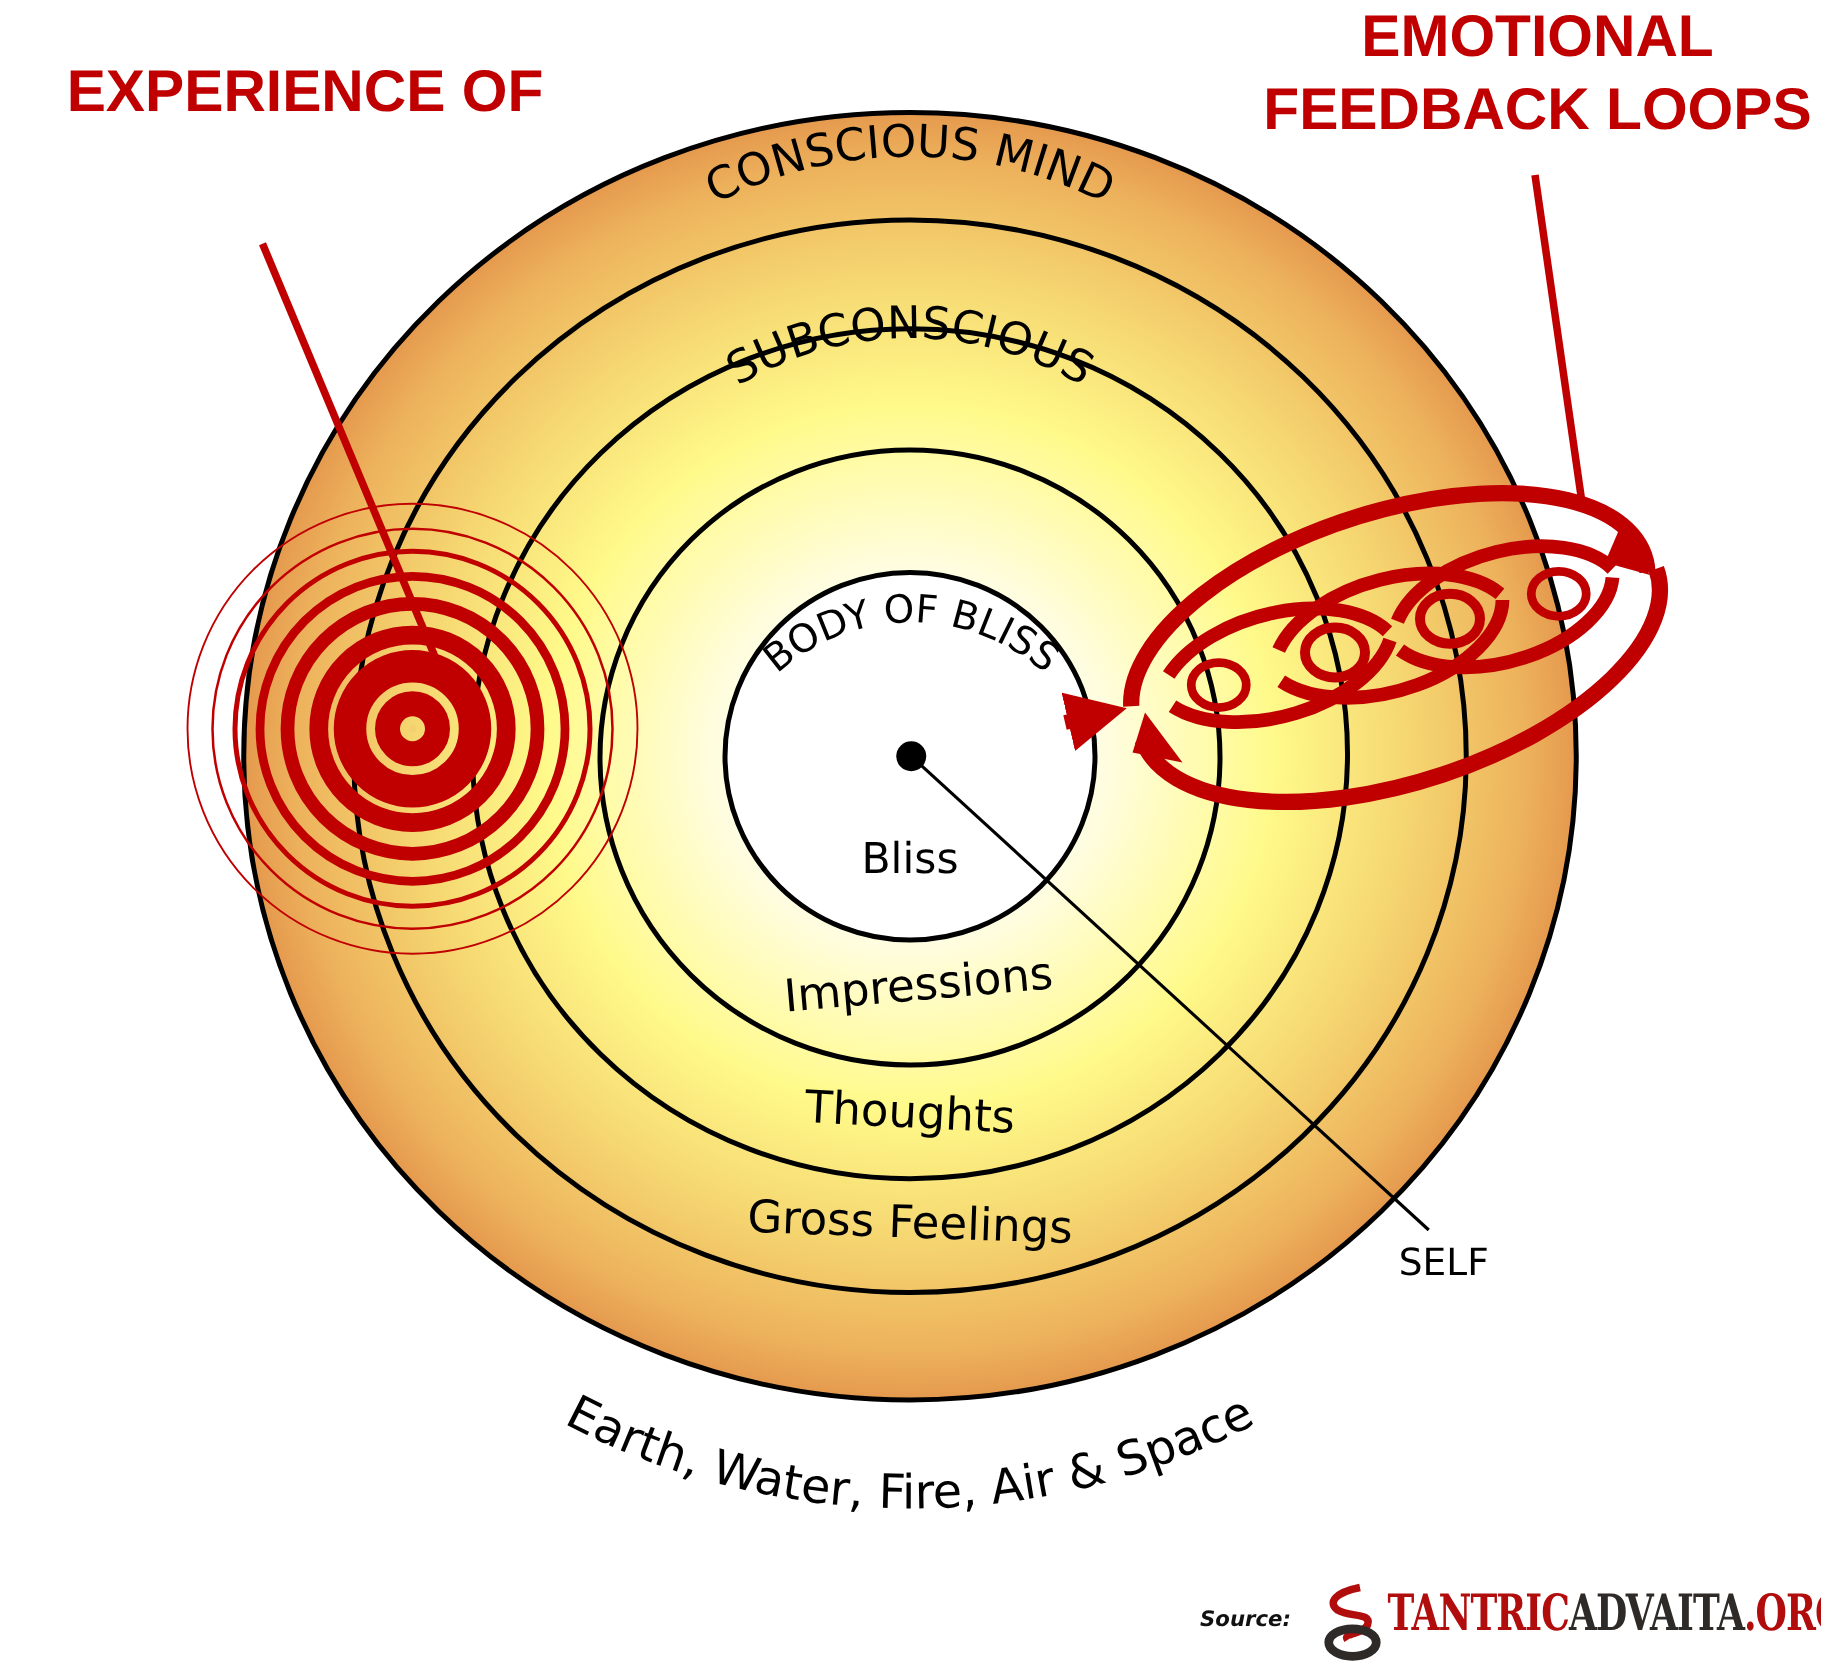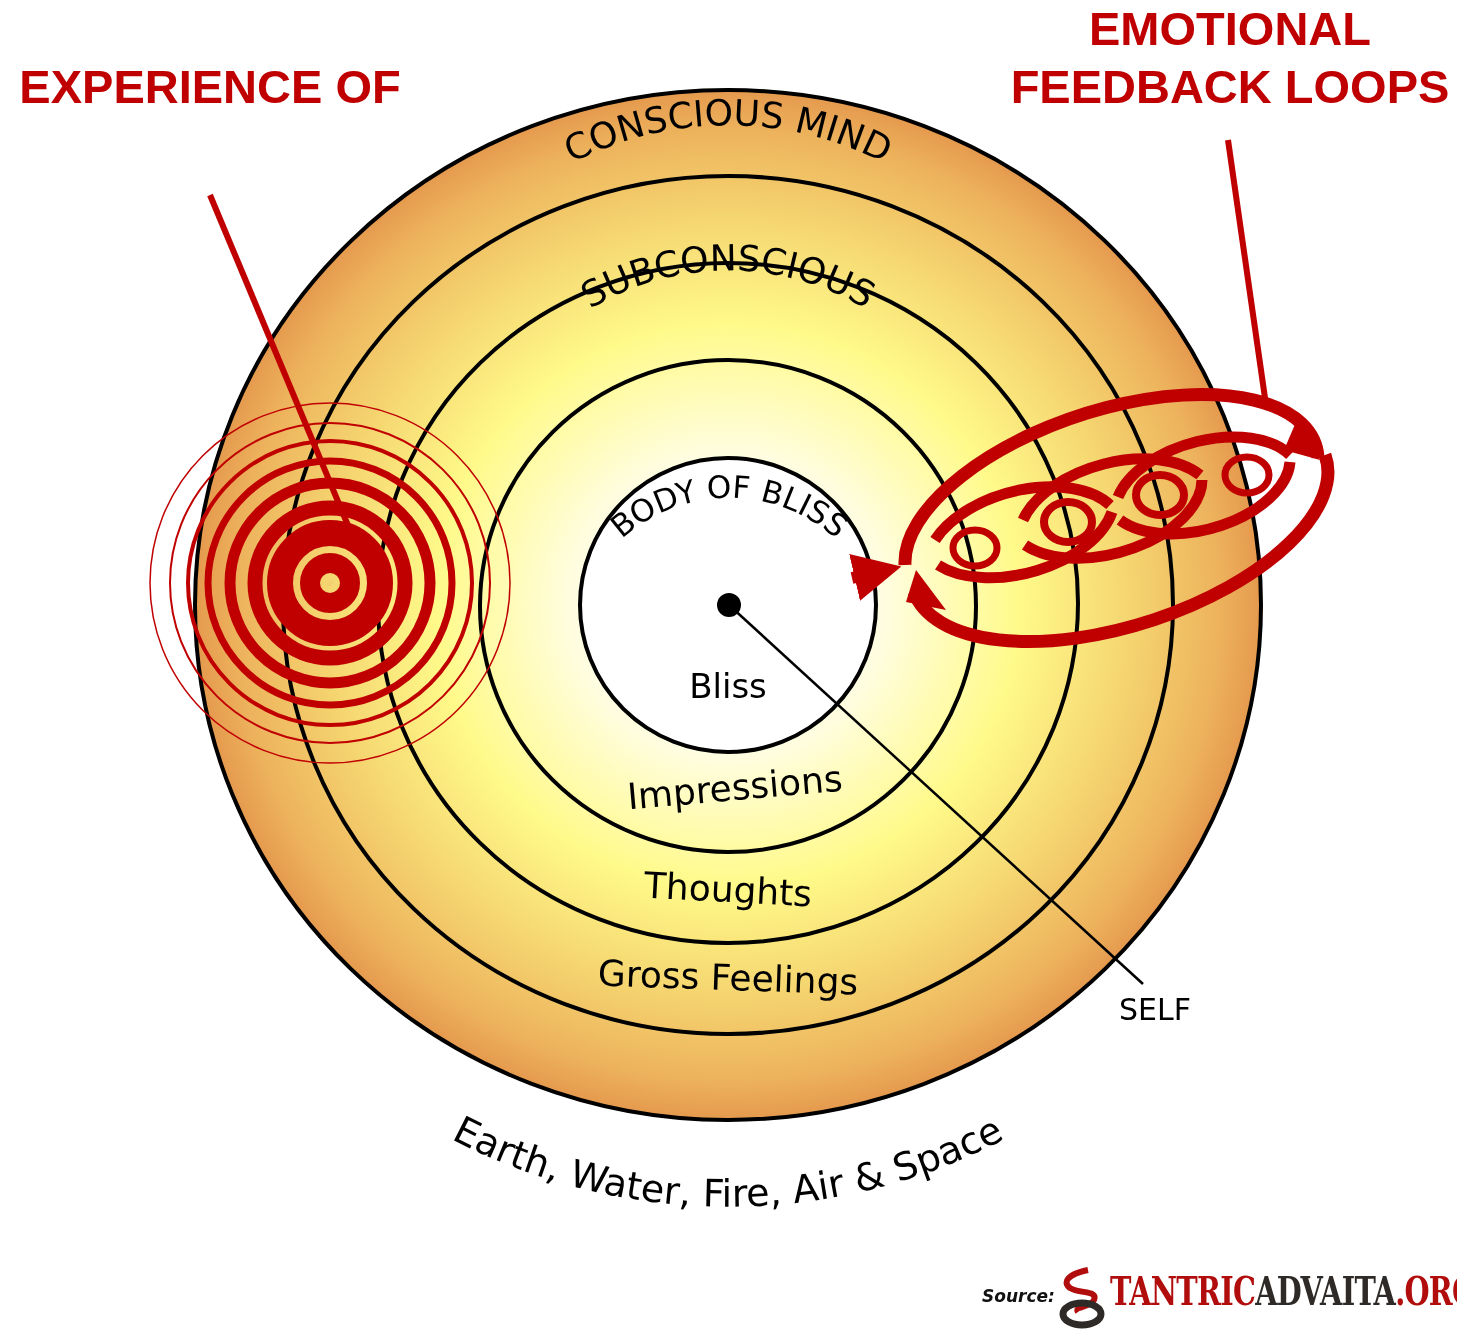--- a/index.html
+++ b/index.html
@@ -1,23 +1,23 @@
 <!DOCTYPE html>
 <html><head>
 <meta charset="utf-8">
 <style>
   html, body { margin: 0; padding: 0; background: #ffffff; }
   body { width: 1457px; height: 1339px; position: relative; overflow: hidden; font-family: "DejaVu Sans", sans-serif; }
   #stage { position: absolute; left: 0; top: 0; }
   .callout { position: absolute; color: #c00000; font-family: "Liberation Sans", sans-serif; font-weight: bold; text-align: center; font-size: 47px; line-height: 58px; letter-spacing: 0px; }
-  #callout-left { left: 0px; top: 58px; width: 420px; }
+  #callout-left { left: 0px; top: 44px; width: 420px; padding-left: 34px; }
   #callout-right { left: 1000px; top: 0px; width: 460px; }
   .ring-label { font-family: "DejaVu Sans", sans-serif; fill: #000; }
   .footer { position: absolute; left: 960px; top: 1252px; width: 480px; height: 80px; }
-  .source-label { position: absolute; left: 22px; top: 34px; font-family: "DejaVu Sans", sans-serif; font-style: italic; font-weight: bold; font-size: 17px; color: #111; }
+  .source-label { position: absolute; left: 0; top: 34px; font-family: "DejaVu Sans", sans-serif; font-style: italic; font-weight: bold; font-size: 17px; color: #111; }
   .brand { position: absolute; left: 150px; top: 15px; font-family: "DejaVu Serif", serif; font-weight: bold; font-size: 40px; letter-spacing: -1px; transform: scaleX(0.72); transform-origin: left center; white-space: nowrap; }
   .brand .red { color: #b10d0d; }
   .brand .dark { color: #2e2a27; }
 </style>
 </head>
 <body>
 
 <svg id="stage" width="1457" height="1339" viewBox="0 0 1457 1339" xmlns="http://www.w3.org/2000/svg">
   <defs>
     <radialGradient id="bodyGrad" cx="728" cy="605" r="540" gradientUnits="userSpaceOnUse" gradientTransform="translate(728 605) scale(1.035 1) translate(-728 -605)">

